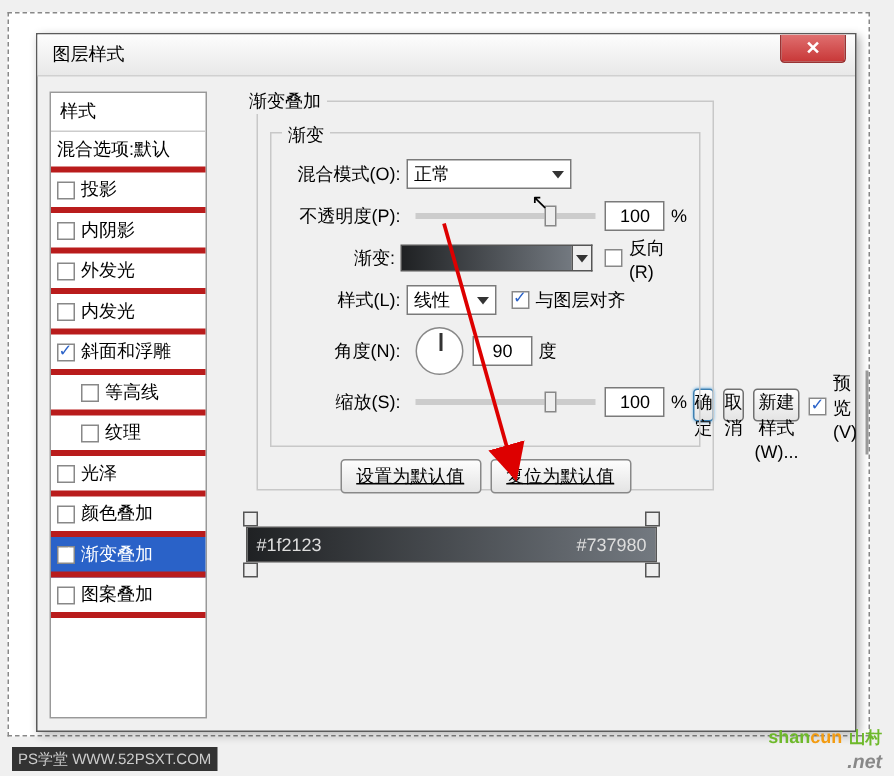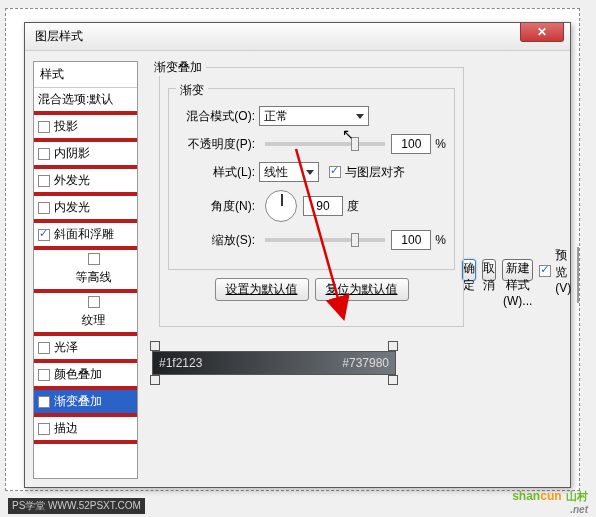--- a/index.html
+++ b/index.html
@@ -5,27 +5,27 @@
 * { box-sizing: border-box; margin: 0; padding: 0; font-family: "Microsoft YaHei", SimSun, sans-serif; font-size: 12px; }
 body { background: #f0f0f0; width: 596px; height: 517px; position: relative; }
 
 .outer-frame { position: absolute; left: 5px; top: 8px; width: 575px; height: 483px; border: 1px dashed #888; background: #fff; }
 
 .dialog { position: absolute; left: 18px; top: 13px; width: 547px; height: 466px; background: #f0f0f0; border: 1px solid #5a5a5a; box-shadow: 2px 2px 6px rgba(0,0,0,0.3); }
 
 .titlebar { height: 28px; background: linear-gradient(#fdfdfd, #e8e8e8); border-bottom: 1px solid #d0d0d0; display: flex; align-items: center; padding: 0 0 0 10px; position: relative; }
 .close-btn { position: absolute; right: 6px; top: 0px; width: 44px; height: 19px; background: linear-gradient(#e07070, #c83838); border: 1px solid #933; border-top: none; border-bottom-left-radius: 3px; border-bottom-right-radius: 3px; display: flex; align-items: center; justify-content: center; color: #fff; font-weight: bold; cursor: pointer; }
 
-.body { display: flex; padding: 10px 8px 8px 8px; gap: 4px; height: calc(100% - 28px); }
+.body { display: flex; padding: 10px 8px 8px 8px; gap: 16px; height: calc(100% - 28px); }
 
 .styles-panel { width: 105px; border: 1px solid #999; background: #fff; }
 .styles-header { padding: 4px 6px; border-bottom: 1px solid #ccc; }
 .styles-list .row { padding: 3px 4px; border-bottom: 4px solid #b91c1c; display: flex; align-items: center; gap: 4px; cursor: pointer; }
 .styles-list .row.selected { background: #2a62c8; color: #fff; }
-.styles-list .indent { padding-left: 20px; flex-direction: column; }
+.styles-list .indent { padding-left: 20px; }
 .chk { width: 12px; height: 12px; border: 1px solid #888; background: #fff; display: inline-block; position: relative; flex-shrink: 0; }
 .chk.checked::after { content: "✓"; position: absolute; left: 0px; top: -3px; font-size: 11px; color: #2a62c8; }
 .row.selected .chk.checked::after { color: #fff; }
 
 .center-panel { flex: 1; position: relative; }
 .group-title { position: absolute; left: 8px; top: -2px; background: #f0f0f0; padding: 0 4px; z-index: 2; }
 .outer-group { border: 1px solid #c8c8c8; position: absolute; left: 17px; top: 6px; width: 305px; height: 260px; padding: 10px 8px 8px 8px; }
 .inner-title { position: absolute; left: 16px; top: 14px; background: #f0f0f0; padding: 0 4px; z-index: 2; }
 .inner-group { border: 1px solid #c8c8c8; margin-top: 10px; padding: 10px 8px 12px 8px; }
 
@@ -40,38 +40,38 @@
 
 .grad-preview { width: 120px; height: 18px; border: 1px solid #555; background: linear-gradient(to right, #1f2123, #737980); display: flex; align-items: center; justify-content: flex-end; padding-right: 2px; cursor: pointer; }
 .grad-split { width: 14px; height: 18px; border: 1px solid #555; border-left: none; background: #eee; display: flex; align-items: center; justify-content: center; }
 
 .angle-dial { width: 32px; height: 32px; border: 1px solid #888; border-radius: 50%; background: #fff; position: relative; margin: 0 6px; }
 .angle-dial::after { content: ""; position: absolute; width: 2px; height: 12px; background: #333; left: 15px; top: 3px; }
 
 .btn-row { display: flex; gap: 6px; justify-content: center; margin-top: 8px; text-decoration: underline; }
 .ps-btn { border: 1px solid #888; background: linear-gradient(#fdfdfd, #e4e4e4); padding: 2px 10px; border-radius: 3px; cursor: pointer; }
 
-.gradient-bar-area { position: absolute; left: 10px; top: 290px; width: 244px; }
+.gradient-bar-area { position: absolute; left: 10px; top: 290px; width: 274px; }
 .gradient-bar { height: 24px; background: linear-gradient(to right, #1f2123, #737980); border: 1px solid #555; display: flex; align-items: center; justify-content: space-between; padding: 0 6px; color: #ddd; font-size: 11px; }
 .stop { width: 10px; height: 10px; border: 1px solid #555; background: #eee; position: absolute; }
 .stop.tl { left: -2px; top: -10px; } .stop.tr { right: -2px; top: -10px; }
 .stop.bl { left: -2px; bottom: -10px; } .stop.br { right: -2px; bottom: -10px; }
 
 .right-panel { width: 100px; display: flex; gap: 6px; align-items: center; }
 .win-btn { width: 96px; height: 22px; border: 1px solid #707070; border-radius: 3px; background: linear-gradient(#fdfdfd, #e4e4e4); cursor: pointer; }
 .win-btn.primary { border: 1px solid #3c7fb1; box-shadow: 0 0 2px #6bb3e6; }
 .preview-chk-row { display: flex; align-items: center; gap: 4px; margin-top: 2px; }
 .thumb-preview { width: 56px; height: 56px; border: 1px solid #999; background: linear-gradient(#555, #222); margin-top: 10px; box-shadow: inset 0 0 0 3px #e8e8e8; }
 
 .arrow-annotation { position: absolute; left: 280px; top: 140px; pointer-events: none; }
 .arrow-annotation svg { overflow: visible; }
 
 .footer-badge { position: absolute; left: 8px; bottom: 3px; background: #333; color: #ccc; font-size: 10px; padding: 1px 4px; }
 .shancun { position: absolute; right: 8px; bottom: 2px; font-weight: bold; font-size: 16px; }
-.shancun .g { color: #6eb92b; } .shancun .o { color: #f39c12; text-align: center; } .shancun .net { font-size: 10px; color: #888; display: block; text-align: right; font-style: italic; }
+.shancun .g { color: #6eb92b; } .shancun .o { color: #f39c12; text-align: center; } .shancun .net { font-size: 13px; color: #888; display: block; text-align: right; font-style: italic; }
 
 .cursor { position: absolute; left: 200px; top: 65px; font-size: 14px; pointer-events: none; }
 </style>
 </head>
 <body>
 
 <div class="outer-frame">
 <div class="dialog">
 
   <div class="titlebar">
@@ -124,21 +124,21 @@
             <div class="row">
               <span class="chk"></span>
               <span>颜色叠加</span>
             </div>
             <div class="row selected">
               <span class="chk checked"></span>
               <span>渐变叠加</span>
             </div>
             <div class="row">
               <span class="chk"></span>
-              <span>描边</span>
+              <span>图案叠加</span>
             </div>
           </div>
     </div>
 
     <div class="center-panel">
       <span class="group-title">渐变叠加</span>
       <div class="outer-group">
         <span class="inner-title">渐变</span>
         <div class="inner-group">
 
@@ -152,20 +152,29 @@
 
           <div class="form-row">
             <span class="form-label">不透明度(P):</span>
             <div class="slider" style="width:90px">
                   <div class="thumb" style="left:86px"></div>
                 </div>
             <input class="num-input" value="100" style="">
             <span class="unit">%</span>
           </div>
 
+          <div class="form-row">
+            <span class="form-label">渐变:</span>
+            <div class="grad-preview"></div>
+            <div class="grad-split">
+                  <span class="arrow" style="border-top:5px solid #333;border-left:4px solid transparent;border-right:4px solid transparent"></span>
+                </div>
+            <span class="chk" style="margin-left:8px"></span>
+            <span style="margin-left:4px">反向(R)</span>
+          </div>
 
           <div class="form-row">
             <span class="form-label">样式(L):</span>
             <div class="select" style="width:60px">
               <span>线性</span>
               <span class="arrow"></span>
             </div>
             <span class="chk checked" style="margin-left:10px"></span>
             <span style="margin-left:4px">与图层对齐</span>
           </div>

